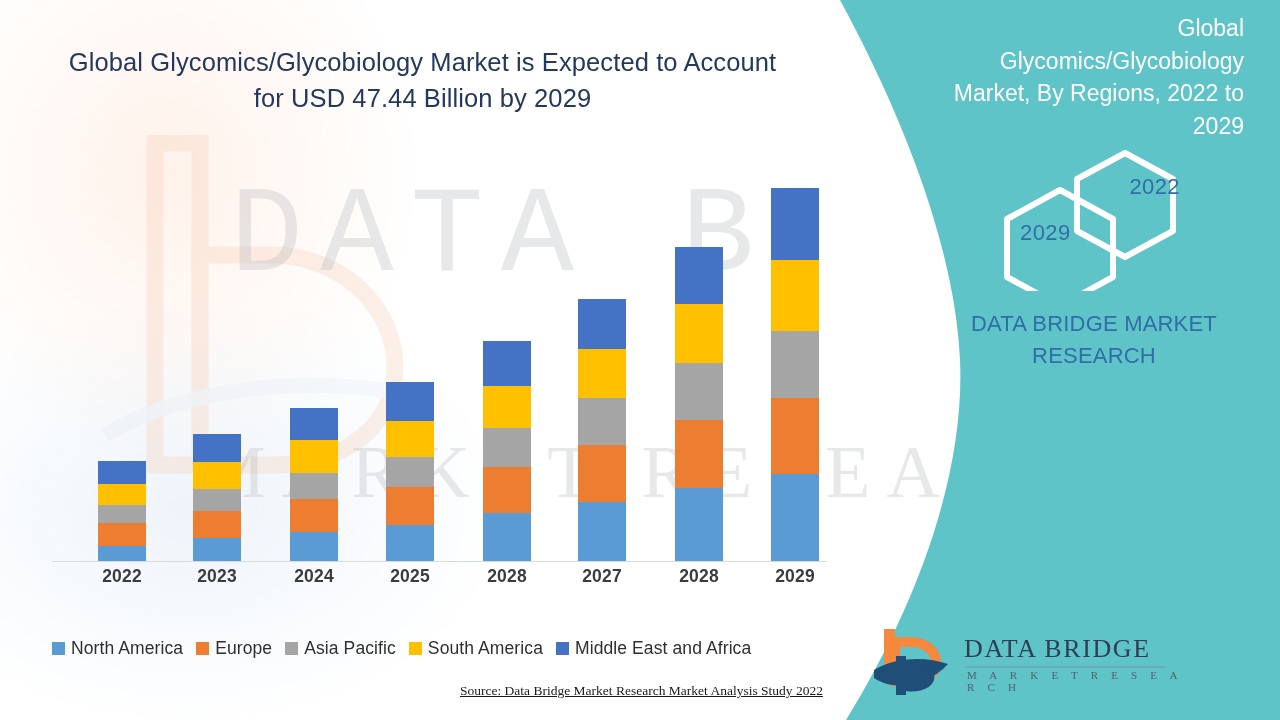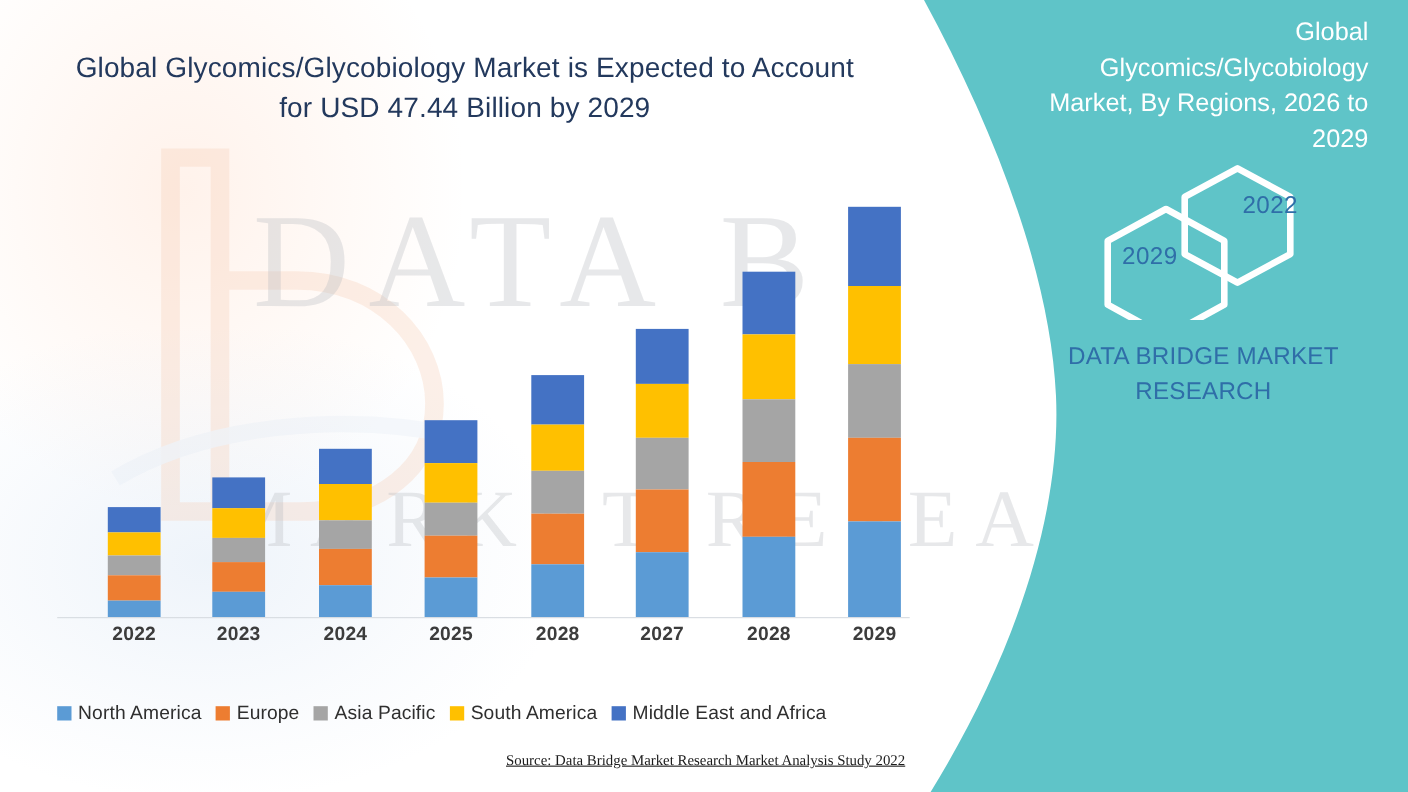--- a/index.html
+++ b/index.html
@@ -27,21 +27,21 @@
   .wm-b {
     position:absolute; left:95px; top:135px; width:330px; height:345px;
     opacity:0.30; pointer-events:none;
   }
   
   .wm-text {
     position:absolute; pointer-events:none; white-space:nowrap;
     color:#b9bcc1; opacity:0.33; font-weight:400;
     font-family:"Liberation Serif", serif;
   }
-  .wm-text.line1 { left:230px; top:168px; font-size:122px; letter-spacing:17px; }
+  .wm-text.line1 { left:230px; top:168px; font-size:122px; letter-spacing:17px;font-family:Liberation Mono, monospace; }
   .wm-text.line2 { left:200px; top:430px; font-size:74px; letter-spacing:16px; }
 
   
   .teal-panel { position:absolute; right:0; top:0; width:470px; height:720px; }
 
   
   .headline {
     position:absolute; left:60px; top:44px; width:725px;
     text-align:center; color:#23395d; font-size:25.5px; line-height:1.43;
     font-weight:400; letter-spacing:0.1px;
@@ -222,27 +222,39 @@
       <div class="legend-item">
         <span class="legend-swatch" style="background: rgb(68, 114, 196);"></span>
         <span class="legend-label">Middle East and Africa</span>
       </div>
     </div>
 
   <div class="footer">
     <div class="footer-text source">Source: Data Bridge Market Research Market Analysis Study 2022</div>
   </div>
 
-  <div class="panel-title">Global Glycomics/Glycobiology Market, By Regions, 2026 to 2029</div>
+  <div class="panel-title">Global Glycomics/Glycobiology Market, By Regions, 2022 to 2029</div>
 
   <div class="hex-wrap">
     <svg viewBox="0 0 205 145" style="position:absolute;left:0;top:0;width:205px;height:145px;">
       <polygon points="128,7 176,33 176,85 128,111 80,85 80,33" fill="none" stroke="#ffffff" stroke-width="6" stroke-linejoin="round"></polygon>
       <polygon points="63,44 116,73 116,131 63,160 10,131 10,73" fill="none" stroke="#ffffff" stroke-width="6" stroke-linejoin="round"></polygon>
     </svg>
     <div class="hex-label y2022">2022</div>
     <div class="hex-label y2029">2029</div>
   </div>
 
   <div class="panel-brand">DATA BRIDGE MARKET RESEARCH</div>
 
+  <div class="logo-wrap">
+    <svg class="logo-mark" viewBox="0 0 78 72">
+      <path d="M12 3 L23 3 L23 52 L12 52 Z" fill="#F5883C"></path>
+      <path d="M23 16 L38 16 C55 16 64 26 64 37 C64 47 55 55 39 55 L23 55 Z" fill="none" stroke="#F5883C" stroke-width="10"></path>
+      <path d="M2 44 C22 31 54 30 76 38 C56 60 22 66 2 52 Z" fill="#1F4E79"></path>
+      <path d="M24 30 L34 30 L34 69 L24 69 Z" fill="#1F4E79"></path>
+      <path d="M34 38 L44 38 C58 38 64 46 62 54 C59 63 46 67 34 65 Z" fill="#1F4E79"></path>
+    </svg>
+    <div class="logo-title">DATA BRIDGE</div>
+    <div class="logo-rule"></div>
+    <div class="logo-sub">M A R K E T   R E S E A R C H</div>
+  </div>
 
 </div>
 
 </body></html>

